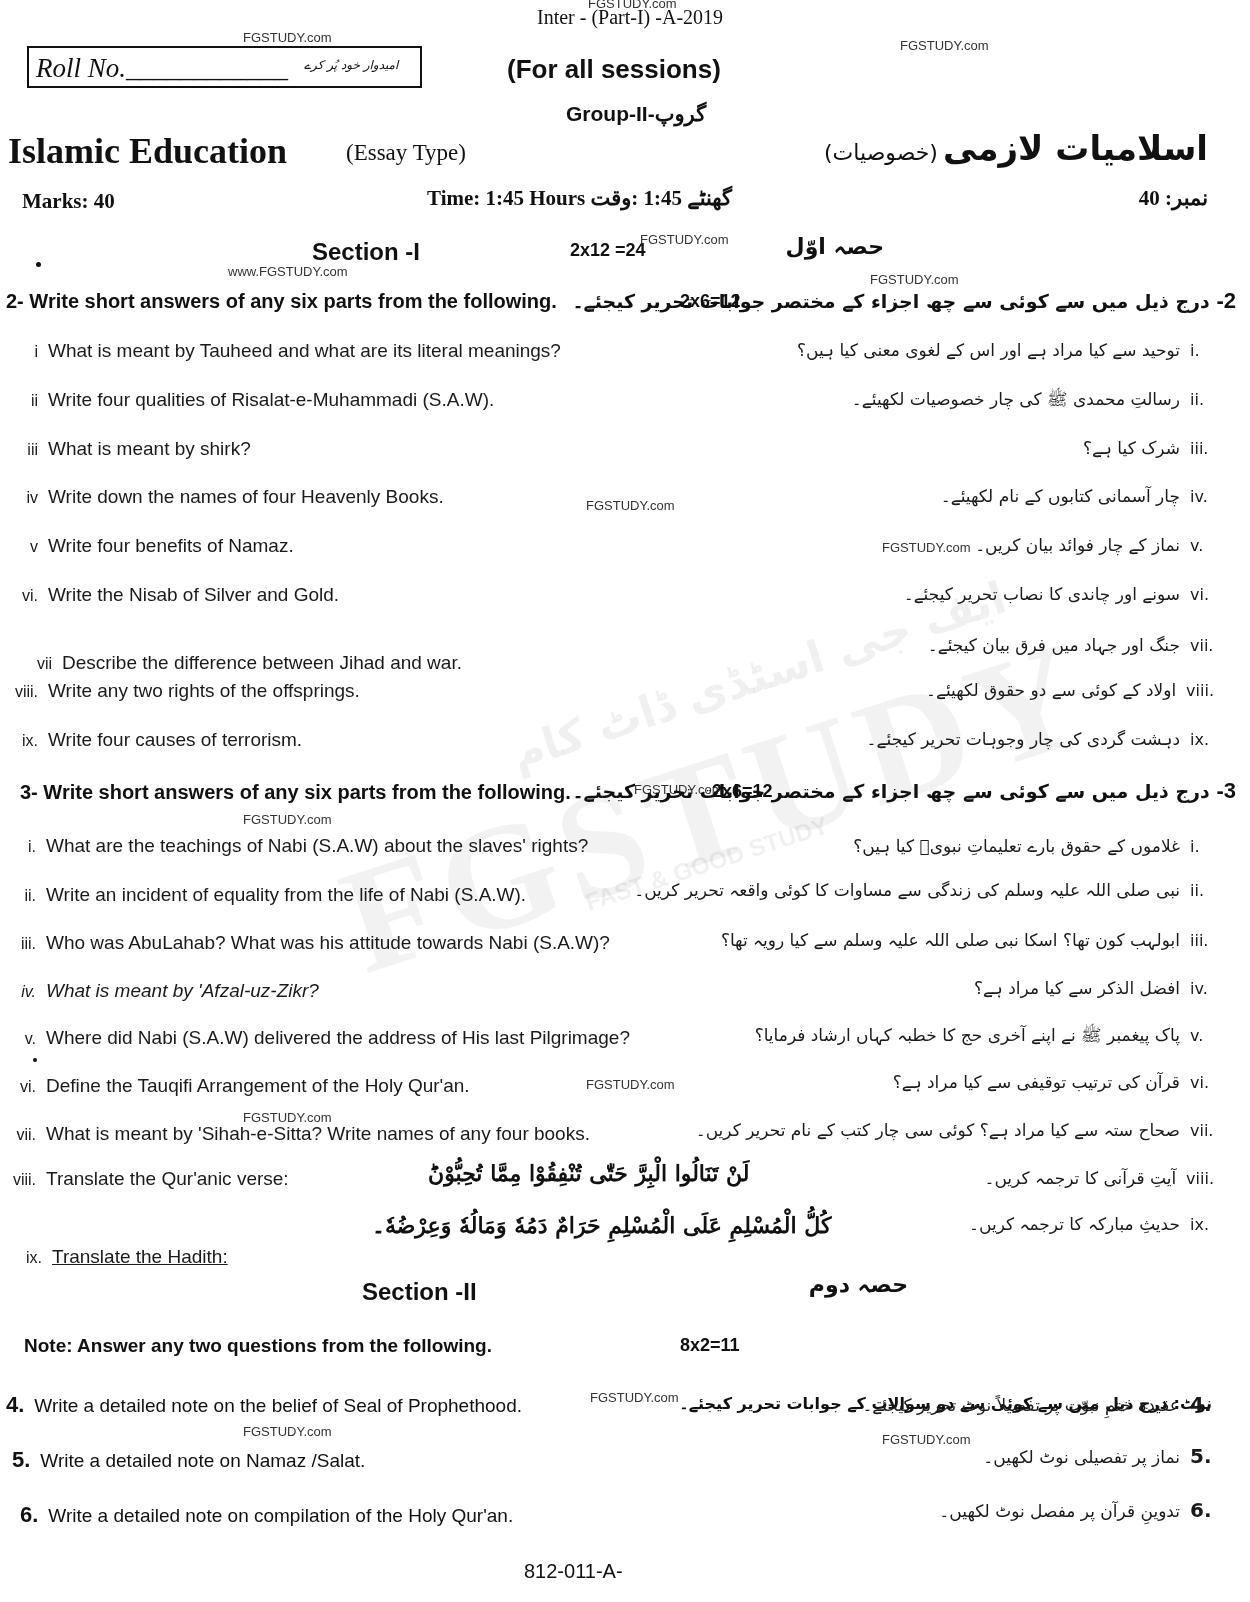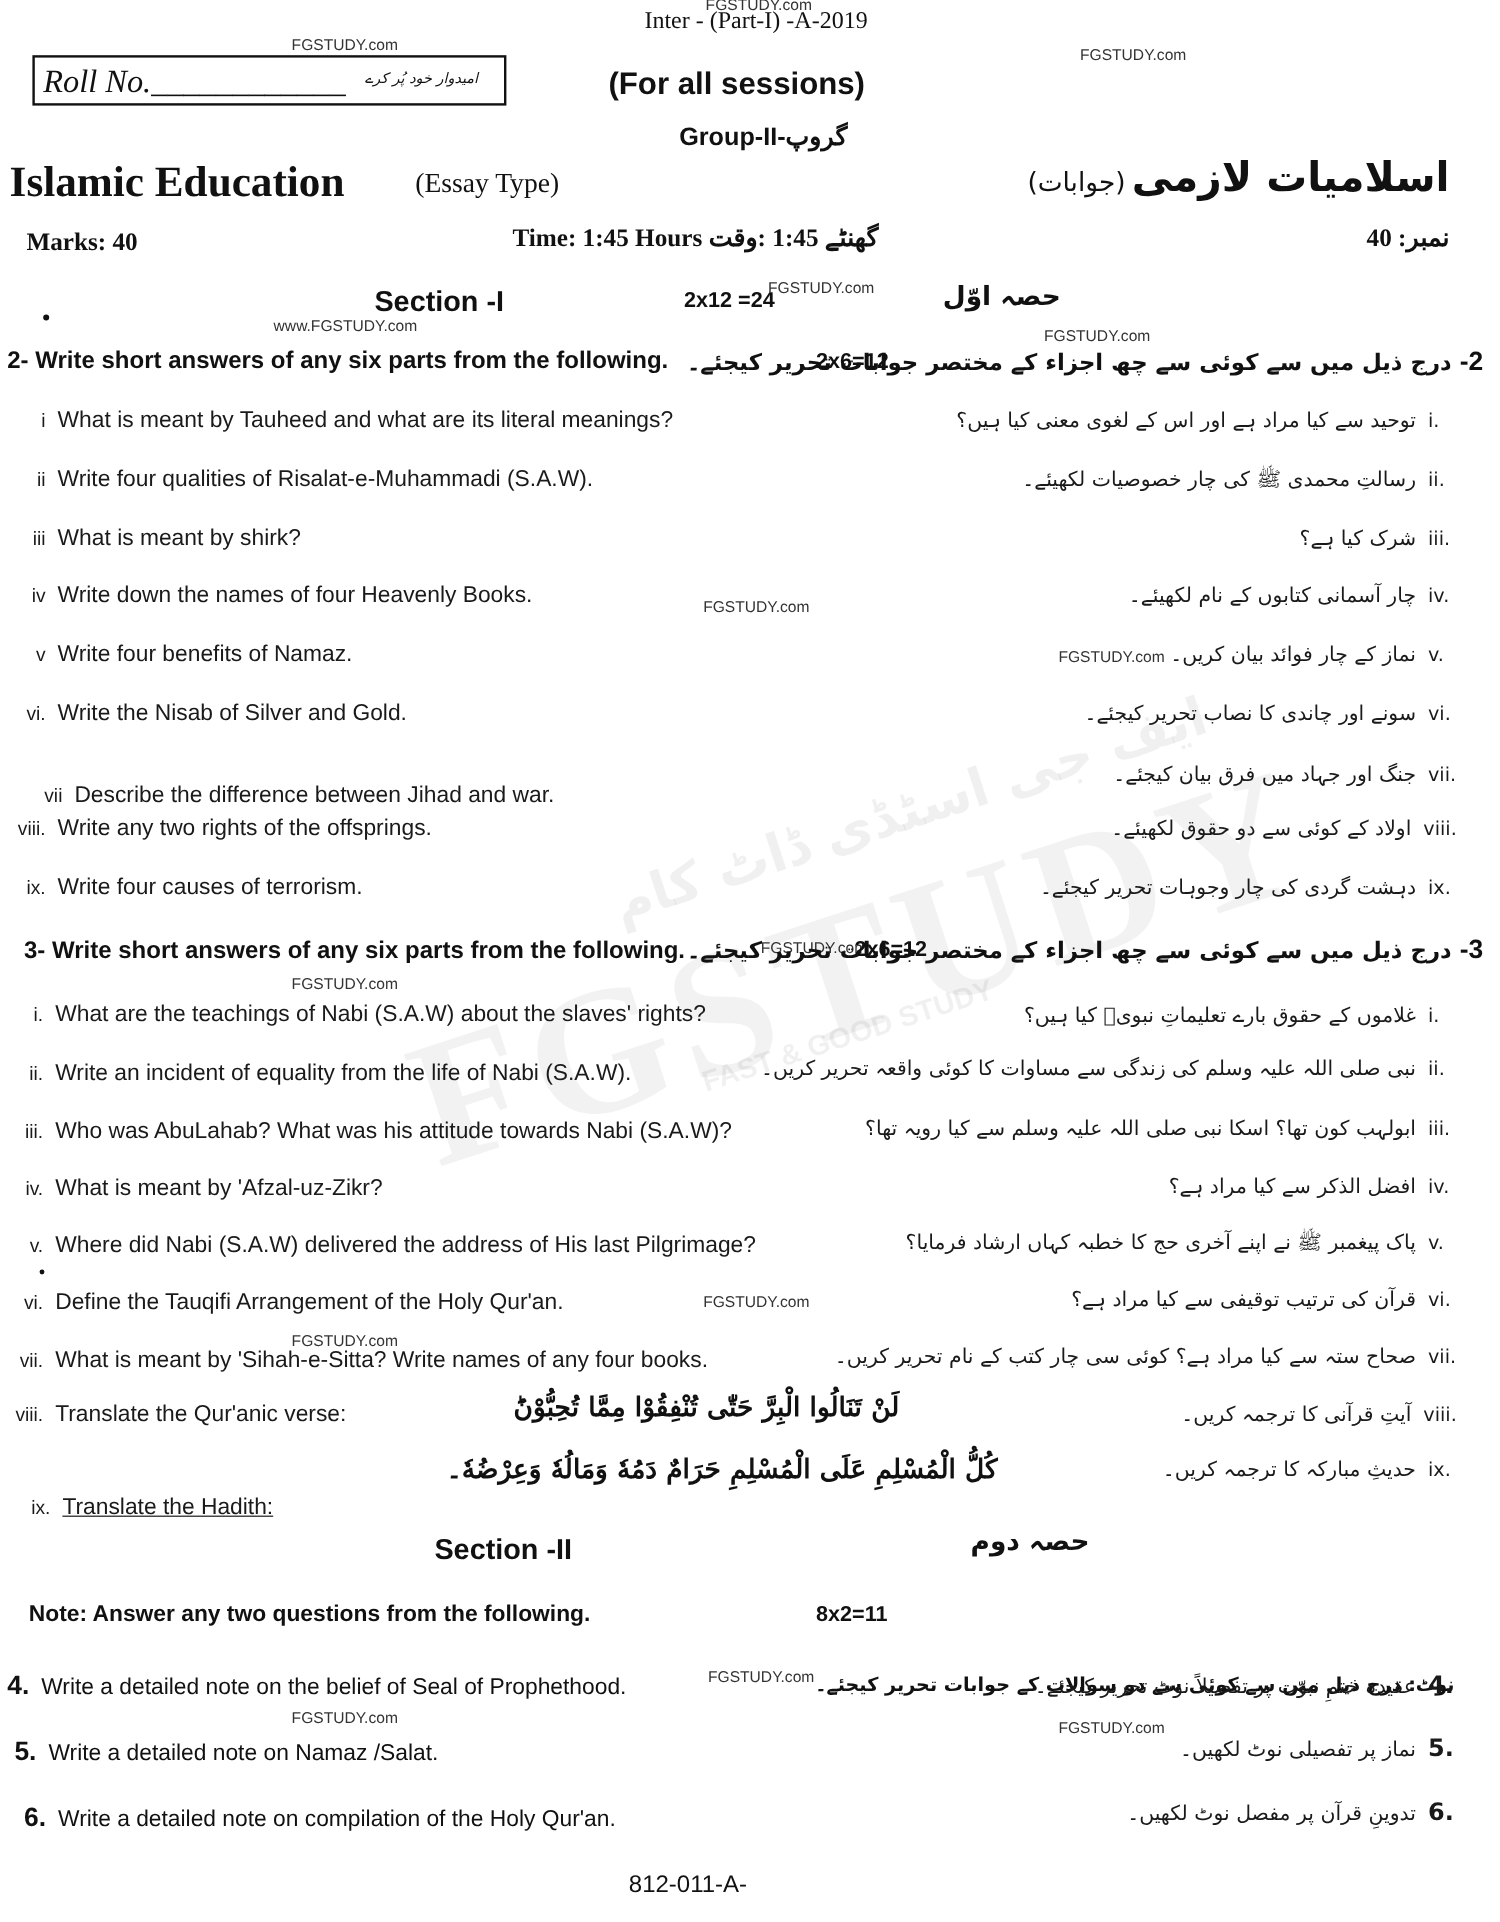--- a/index.html
+++ b/index.html
@@ -76,21 +76,21 @@
 </div>
 
 <div class="abs sessions" style="left:507px; top:54px;">(For all sessions)</div>
 <div class="abs group" style="left:566px; top:102px;">Group-II-گروپ</div>
 
 <div class="abs title-en" style="left:8px; top:130px;">Islamic Education</div>
 <div class="abs title-sub" style="left:346px; top:140px;">(Essay Type)</div>
 
 <div class="abs urdu" style="right:42px; top:128px; direction:rtl;">
   <span class="title-ur">اسلامیات لازمی</span>
-  <span class="title-ur-sub">(جوابات)</span>
+  <span class="title-ur-sub">(خصوصیات)</span>
 </div>
 
 <div class="abs marks" style="left:22px; top:189px;">Marks: 40</div>
 <div class="abs marks" style="left:427px; top:186px;">Time: 1:45 Hours  گھنٹے 1:45 :وقت</div>
 <div class="abs marks urdu" style="right:42px; top:186px;">نمبر: 40</div>
 
 <div class="dot" style="left:36px; top:262px;"></div>
 <div class="abs section-head" style="left:312px; top:238px;">Section -I</div>
 <div class="abs marks-small" style="left:570px; top:240px;">2x12 =24</div>
 <div class="abs wm" style="left:228px; top:264px;">www.FGSTUDY.com</div>
@@ -143,21 +143,21 @@
 <div class="abs wm" style="left:243px; top:812px;">FGSTUDY.com</div>
 <div class="abs q-head-ur urdu" style="right:14px; top:778px;">
   <span style="font-family:'Liberation Sans',sans-serif; font-size:22px;">3-</span>
   <span>درج ذیل میں سے کوئی سے چھ اجزاء کے مختصر جوابات تحریر کیجئے۔</span>
 </div>
 
 <div id="q3-en">
   <div class="abs q-item" style="left:8px; top:835px;"><span class="q-num">i.</span><span>What are the teachings of Nabi (S.A.W) about the slaves' rights?</span></div>
   <div class="abs q-item" style="left:8px; top:884px;"><span class="q-num">ii.</span><span>Write an incident of equality from the life of Nabi (S.A.W).</span></div>
   <div class="abs q-item" style="left:8px; top:932px;"><span class="q-num">iii.</span><span>Who was AbuLahab? What was his attitude towards Nabi (S.A.W)?</span></div>
-  <div class="abs q-item" style="left:8px; top:980px;"><span class="q-num">iv.</span><span>What is meant by 'Afzal-uz-Zikr?</span></div>
+  <div class="abs q-item" style="left:8px; top:980px;font-style:italic;"><span class="q-num">iv.</span><span>What is meant by 'Afzal-uz-Zikr?</span></div>
   <div class="abs q-item" style="left:8px; top:1027px;"><span class="q-num">v.</span><span>Where did Nabi (S.A.W) delivered the address of His last Pilgrimage?</span></div>
   <div class="dot" style="left:33px; top:1058px; width:4px; height:4px;"></div>
   <div class="abs q-item" style="left:8px; top:1075px;"><span class="q-num">vi.</span><span>Define the Tauqifi Arrangement of the Holy Qur'an.</span></div>
   <div class="abs q-item" style="left:8px; top:1123px;"><span class="q-num">vii.</span><span>What is meant by 'Sihah-e-Sitta? Write names of any four books.</span></div>
   <div class="abs q-item" style="left:8px; top:1168px;"><span class="q-num">viii.</span><span>Translate the Qur'anic verse:</span></div>
   <div class="abs arabic" style="left:428px; top:1160px;">لَنْ تَنَالُوا الْبِرَّ حَتّٰى تُنْفِقُوْا مِمَّا تُحِبُّوْنَؕ</div>
   <div class="abs q-item" style="left:14px; top:1246px;text-decoration:underline;"><span class="q-num">ix.</span><span>Translate the Hadith:</span></div>
   <div class="abs arabic" style="left:372px; top:1212px;text-align:right;">كُلُّ الْمُسْلِمِ عَلَى الْمُسْلِمِ حَرَامٌ دَمُهٗ وَمَالُهٗ وَعِرْضُهٗ۔</div>
 </div>
 <div class="abs wm" style="left:586px; top:1077px;">FGSTUDY.com</div>

